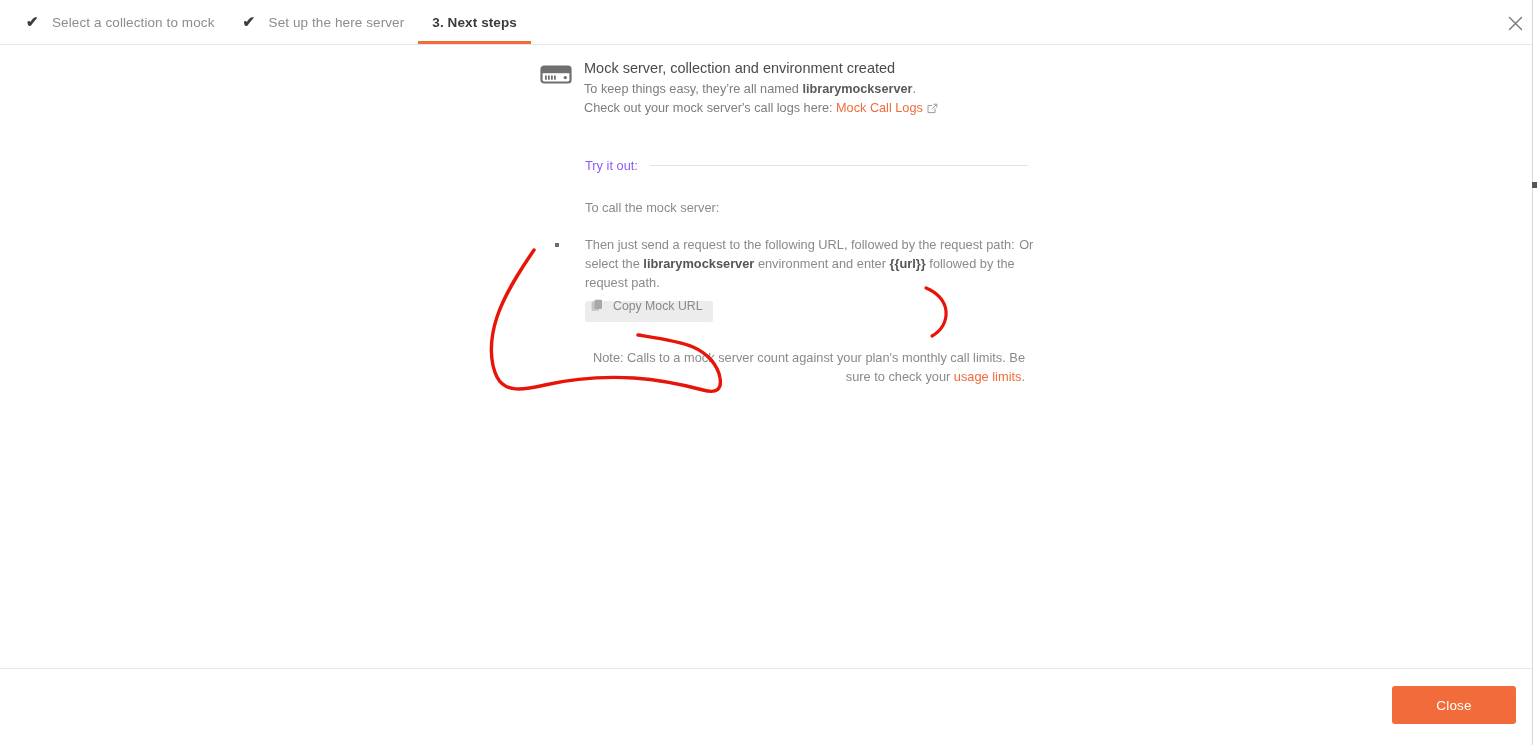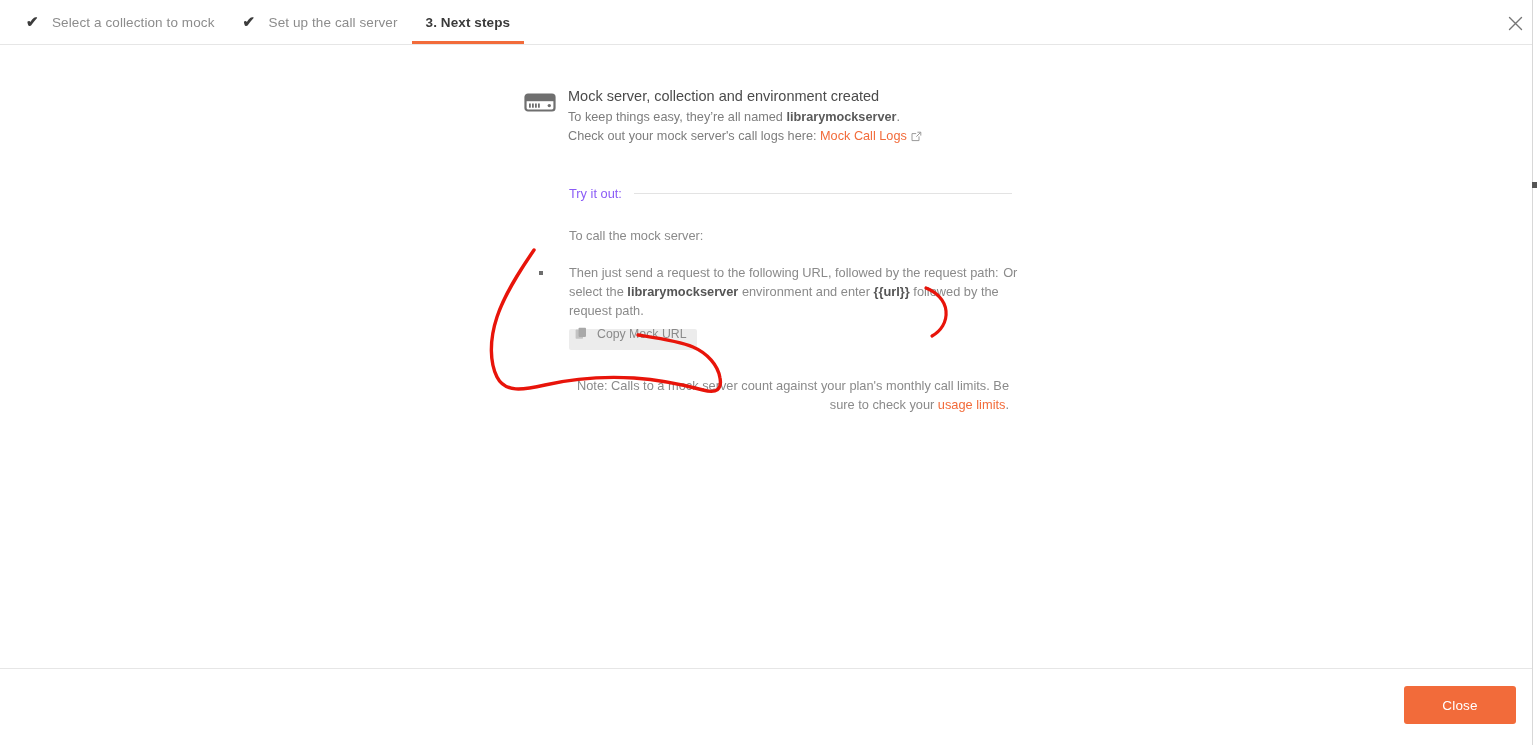--- a/index.html
+++ b/index.html
@@ -73,23 +73,22 @@
   .content {
     position: absolute;
     left: 0; top: 45px;
     width: 1537px; height: 623px;
     background: #ffffff;
     overflow: hidden;
   }
 
   .panel {
     position: absolute;
-    left: 524px; top: 13px;
+    left: 540px; top: 13px;
     width: 500px;
-    margin-top: 28px;
   }
 
   .headrow {
     display: flex;
     align-items: flex-start;
   }
   .server-icon {
     width: 32px; height: 26px;
     flex: 0 0 32px;
     margin-top: 4px;
@@ -233,21 +232,21 @@
   .footer {
     position: absolute;
     left: 0; top: 668px;
     width: 1537px; height: 77px;
     background: #ffffff;
     border-top: 1px solid #e6e6e6;
   }
   .close-btn {
     position: absolute;
     right: 21px; top: 17px;
-    width: 112px; height: 38px;
+    width: 124px; height: 38px;
     background: #f26b3a;
     border: none;
     border-radius: 3px;
     color: #ffffff;
     font-size: 13.5px;
     font-family: "Liberation Sans", sans-serif;
     cursor: pointer;
     letter-spacing: 0.2px;
   }
 
@@ -274,21 +273,21 @@
   <div class="tabbar">
     <div class="tabs">
 
       <div class="tab">
         <span class="chk">✔</span>
         <span class="tlabel">Select a collection to mock</span>
       </div>
 
       <div class="tab">
         <span class="chk">✔</span>
-        <span class="tlabel">Set up the call server</span>
+        <span class="tlabel">Set up the here server</span>
       </div>
 
       <div class="tab active">
         <span class="tlabel">3. Next steps</span>
         <span class="underline"></span>
       </div>
 
     </div>
 
     <div class="window-close">

